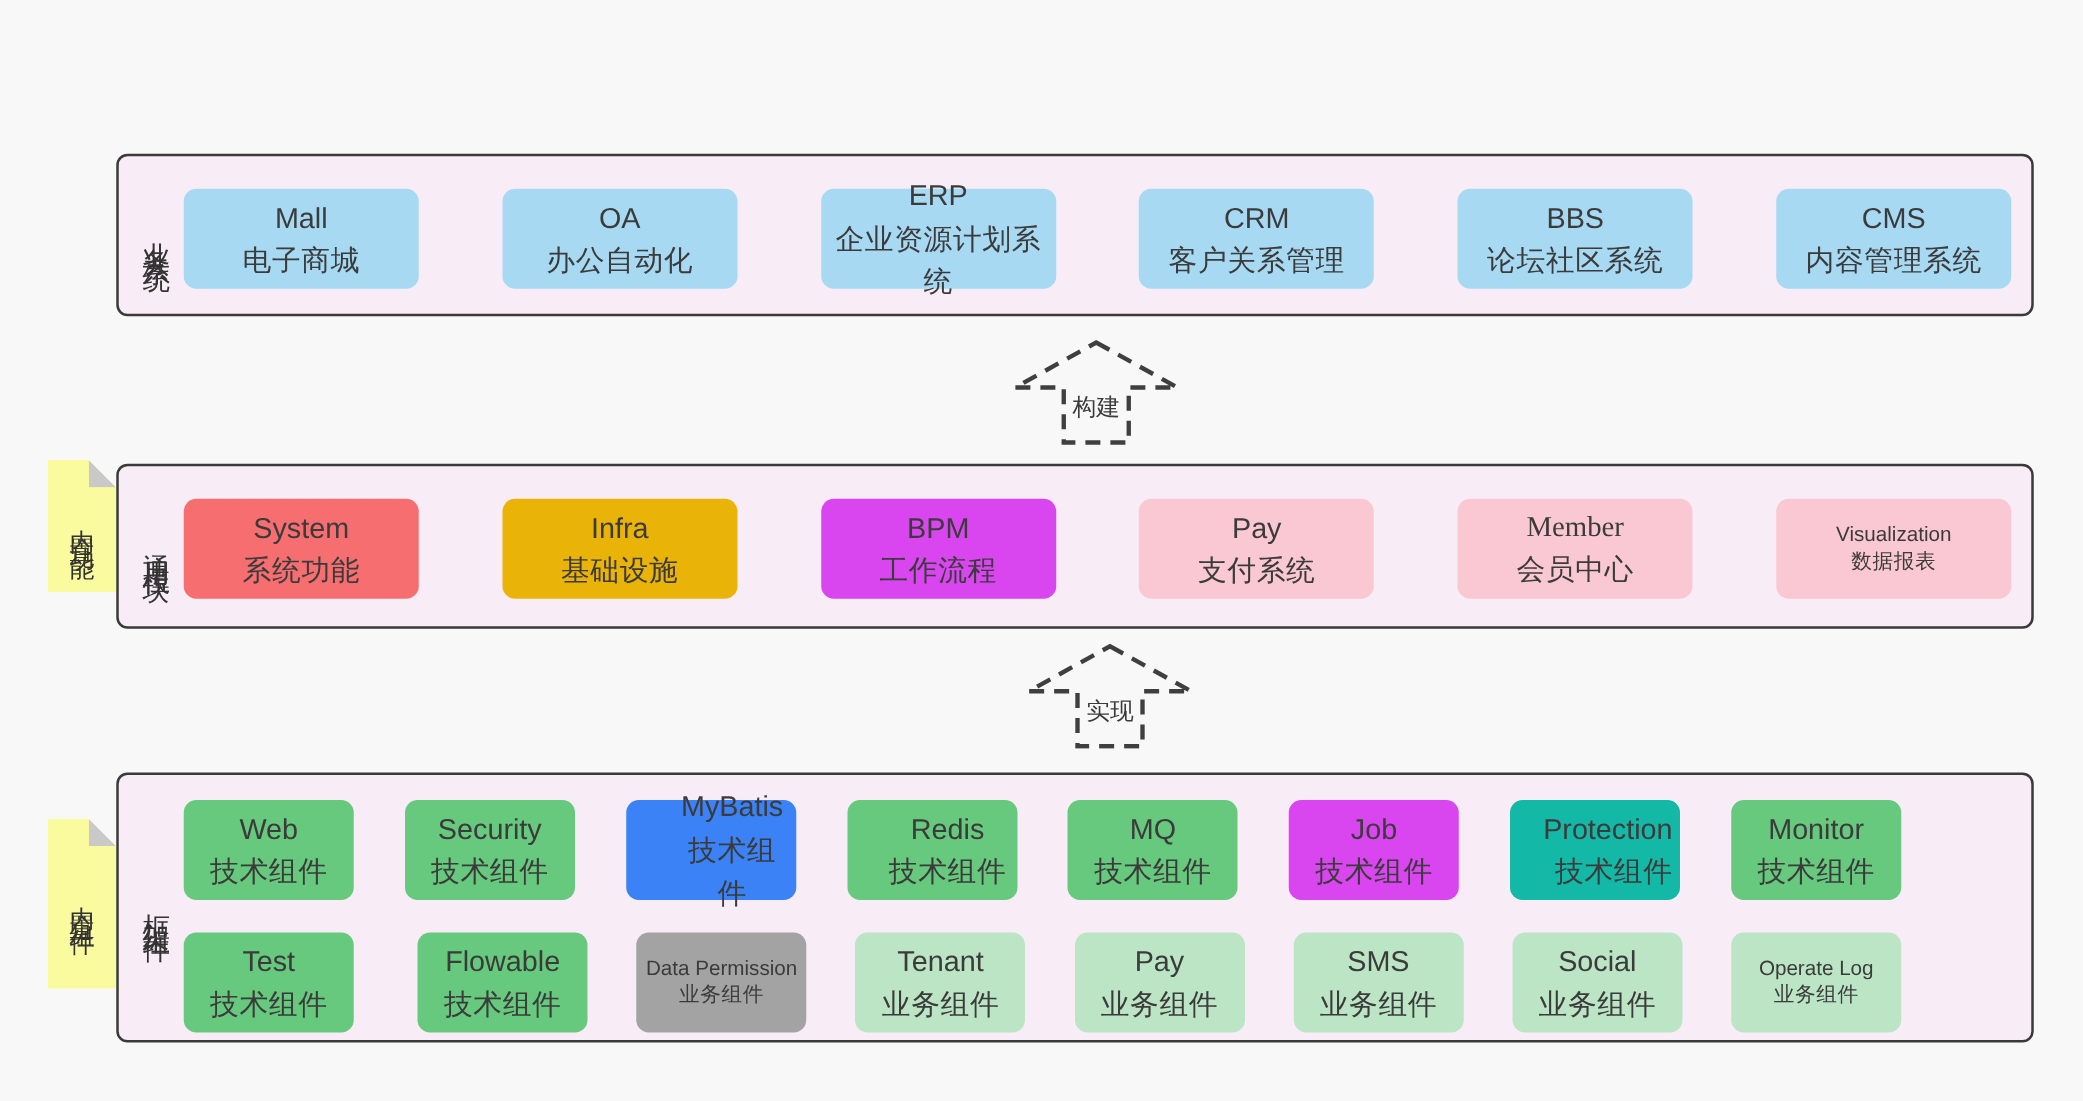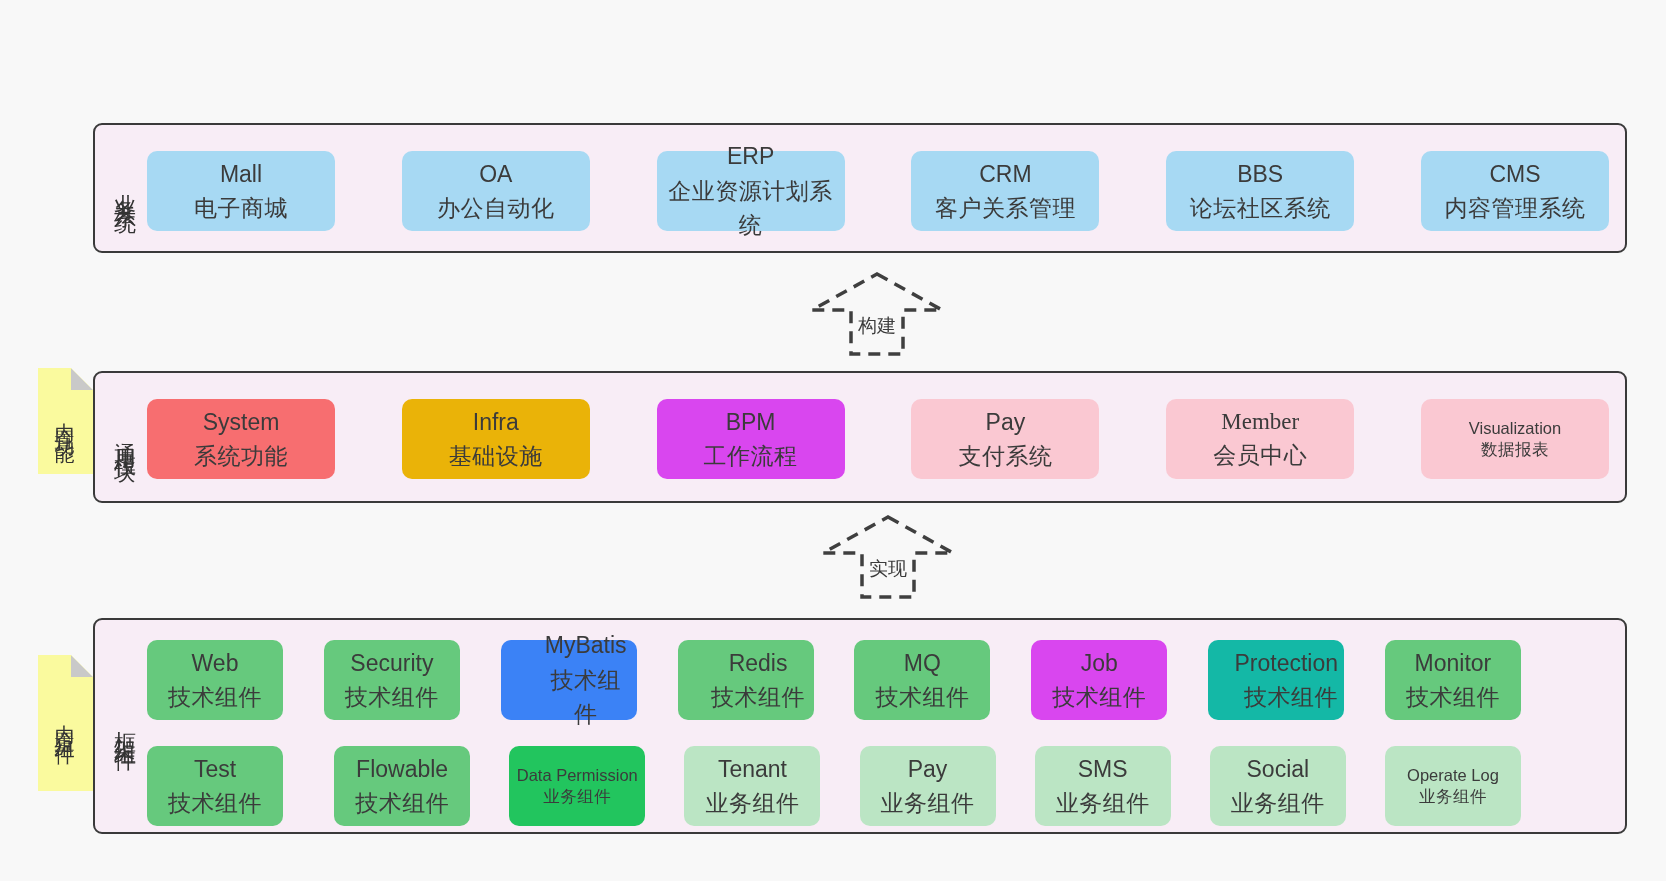--- a/index.html
+++ b/index.html
@@ -198,21 +198,21 @@
       </div>
     <div class="boxes eight" id="fw-row2">
         <div class="box narrow" style="background: rgb(102, 201, 125);">
           <span class="en">Test</span>
           <span class="zh">技术组件</span>
         </div>
         <div class="box narrow" style="background: rgb(102, 201, 125); margin-left: 12px;">
           <span class="en">Flowable</span>
           <span class="zh">技术组件</span>
         </div>
-        <div class="box narrow three-line" style="background: #22c55e;">
+        <div class="box narrow three-line" style="background: #a3a3a3;">
           <span class="en">Data Permission</span>
           <span class="zh">业务组件</span>
         </div>
         <div class="box narrow" style="background: rgb(187, 229, 196);">
           <span class="en">Tenant</span>
           <span class="zh">业务组件</span>
         </div>
         <div class="box narrow" style="background: rgb(187, 229, 196);">
           <span class="en">Pay</span>
           <span class="zh">业务组件</span>

